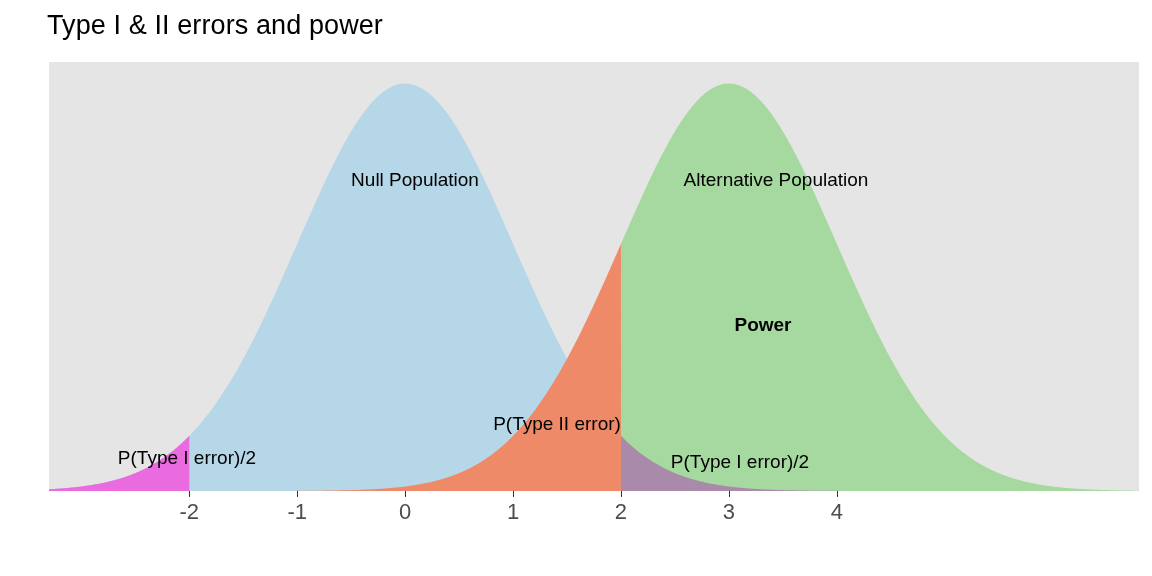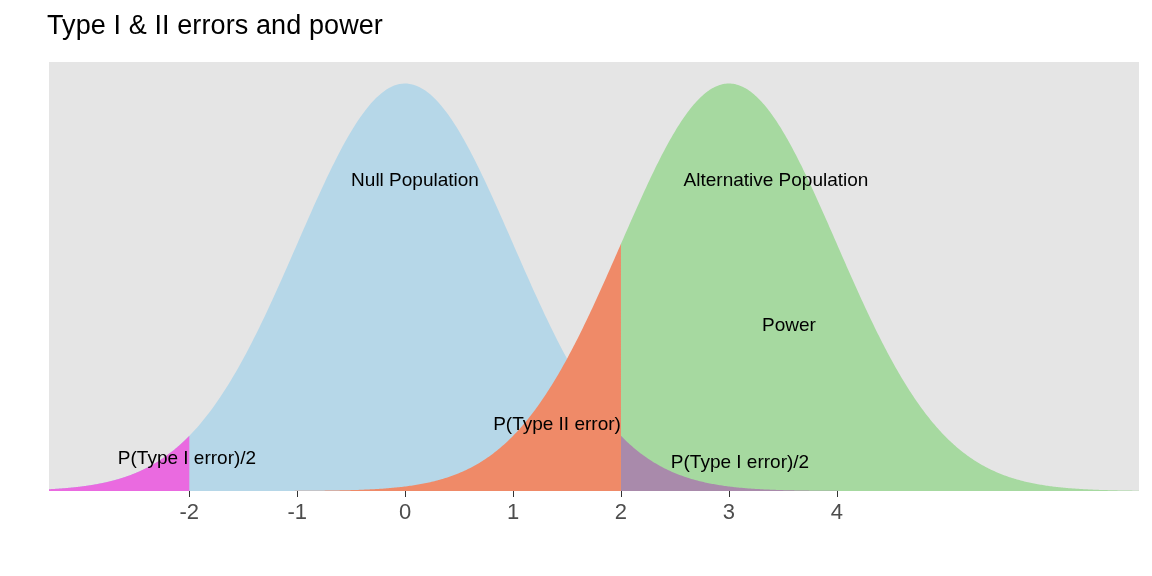--- a/index.html
+++ b/index.html
@@ -87,21 +87,21 @@
       <path id="area-typeii" d="M 0.00 429.00 L 0.00 429.00 L 1.36 429.00 L 2.72 429.00 L 4.09 429.00 L 5.45 429.00 L 6.81 429.00 L 8.17 429.00 L 9.53 429.00 L 10.89 429.00 L 12.26 429.00 L 13.62 429.00 L 14.98 429.00 L 16.34 429.00 L 17.70 429.00 L 19.07 429.00 L 20.43 429.00 L 21.79 429.00 L 23.15 429.00 L 24.51 429.00 L 25.88 429.00 L 27.24 429.00 L 28.60 429.00 L 29.96 429.00 L 31.32 429.00 L 32.68 429.00 L 34.05 429.00 L 35.41 429.00 L 36.77 429.00 L 38.13 429.00 L 39.49 429.00 L 40.86 429.00 L 42.22 429.00 L 43.58 429.00 L 44.94 429.00 L 46.30 429.00 L 47.67 429.00 L 49.03 429.00 L 50.39 429.00 L 51.75 429.00 L 53.11 429.00 L 54.47 429.00 L 55.84 429.00 L 57.20 429.00 L 58.56 429.00 L 59.92 429.00 L 61.28 429.00 L 62.65 429.00 L 64.01 429.00 L 65.37 429.00 L 66.73 429.00 L 68.09 429.00 L 69.45 429.00 L 70.82 429.00 L 72.18 429.00 L 73.54 429.00 L 74.90 429.00 L 76.26 429.00 L 77.63 429.00 L 78.99 429.00 L 80.35 429.00 L 81.71 429.00 L 83.07 429.00 L 84.44 429.00 L 85.80 429.00 L 87.16 429.00 L 88.52 429.00 L 89.88 429.00 L 91.24 429.00 L 92.61 429.00 L 93.97 429.00 L 95.33 429.00 L 96.69 429.00 L 98.05 429.00 L 99.42 429.00 L 100.78 429.00 L 102.14 429.00 L 103.50 429.00 L 104.86 429.00 L 106.22 429.00 L 107.59 429.00 L 108.95 429.00 L 110.31 429.00 L 111.67 429.00 L 113.03 429.00 L 114.40 429.00 L 115.76 429.00 L 117.12 429.00 L 118.48 429.00 L 119.84 429.00 L 121.21 429.00 L 122.57 429.00 L 123.93 429.00 L 125.29 429.00 L 126.65 429.00 L 128.01 429.00 L 129.38 429.00 L 130.74 429.00 L 132.10 429.00 L 133.46 429.00 L 134.82 429.00 L 136.19 429.00 L 137.55 429.00 L 138.91 429.00 L 140.27 429.00 L 141.63 429.00 L 143.00 429.00 L 144.36 429.00 L 145.72 429.00 L 147.08 429.00 L 148.44 429.00 L 149.80 429.00 L 151.17 429.00 L 152.53 429.00 L 153.89 429.00 L 155.25 429.00 L 156.61 429.00 L 157.98 429.00 L 159.34 429.00 L 160.70 429.00 L 162.06 429.00 L 163.42 429.00 L 164.78 429.00 L 166.15 429.00 L 167.51 428.99 L 168.87 428.99 L 170.23 428.99 L 171.59 428.99 L 172.96 428.99 L 174.32 428.99 L 175.68 428.99 L 177.04 428.99 L 178.40 428.99 L 179.77 428.99 L 181.13 428.99 L 182.49 428.99 L 183.85 428.99 L 185.21 428.99 L 186.57 428.99 L 187.94 428.99 L 189.30 428.99 L 190.66 428.99 L 192.02 428.99 L 193.38 428.98 L 194.75 428.98 L 196.11 428.98 L 197.47 428.98 L 198.83 428.98 L 200.19 428.98 L 201.55 428.98 L 202.92 428.98 L 204.28 428.98 L 205.64 428.97 L 207.00 428.97 L 208.36 428.97 L 209.73 428.97 L 211.09 428.97 L 212.45 428.97 L 213.81 428.96 L 215.17 428.96 L 216.54 428.96 L 217.90 428.96 L 219.26 428.95 L 220.62 428.95 L 221.98 428.95 L 223.34 428.95 L 224.71 428.94 L 226.07 428.94 L 227.43 428.94 L 228.79 428.93 L 230.15 428.93 L 231.52 428.93 L 232.88 428.92 L 234.24 428.92 L 235.60 428.91 L 236.96 428.91 L 238.33 428.91 L 239.69 428.90 L 241.05 428.90 L 242.41 428.89 L 243.77 428.88 L 245.13 428.88 L 246.50 428.87 L 247.86 428.87 L 249.22 428.86 L 250.58 428.85 L 251.94 428.84 L 253.31 428.84 L 254.67 428.83 L 256.03 428.82 L 257.39 428.81 L 258.75 428.80 L 260.11 428.79 L 261.48 428.78 L 262.84 428.77 L 264.20 428.76 L 265.56 428.74 L 266.92 428.73 L 268.29 428.72 L 269.65 428.70 L 271.01 428.69 L 272.37 428.67 L 273.73 428.66 L 275.10 428.64 L 276.46 428.62 L 277.82 428.61 L 279.18 428.59 L 280.54 428.57 L 281.90 428.55 L 283.27 428.52 L 284.63 428.50 L 285.99 428.48 L 287.35 428.45 L 288.71 428.43 L 290.08 428.40 L 291.44 428.37 L 292.80 428.34 L 294.16 428.31 L 295.52 428.28 L 296.88 428.25 L 298.25 428.22 L 299.61 428.18 L 300.97 428.14 L 302.33 428.10 L 303.69 428.06 L 305.06 428.02 L 306.42 427.98 L 307.78 427.93 L 309.14 427.89 L 310.50 427.84 L 311.87 427.78 L 313.23 427.73 L 314.59 427.68 L 315.95 427.62 L 317.31 427.56 L 318.67 427.50 L 320.04 427.43 L 321.40 427.36 L 322.76 427.29 L 324.12 427.22 L 325.48 427.15 L 326.85 427.07 L 328.21 426.99 L 329.57 426.90 L 330.93 426.81 L 332.29 426.72 L 333.66 426.63 L 335.02 426.53 L 336.38 426.43 L 337.74 426.32 L 339.10 426.22 L 340.46 426.10 L 341.83 425.99 L 343.19 425.86 L 344.55 425.74 L 345.91 425.61 L 347.27 425.47 L 348.64 425.33 L 350.00 425.19 L 351.36 425.04 L 352.72 424.89 L 354.08 424.73 L 355.44 424.56 L 356.81 424.39 L 358.17 424.21 L 359.53 424.03 L 360.89 423.84 L 362.25 423.64 L 363.62 423.44 L 364.98 423.23 L 366.34 423.02 L 367.70 422.79 L 369.06 422.56 L 370.43 422.32 L 371.79 422.08 L 373.15 421.83 L 374.51 421.56 L 375.87 421.29 L 377.23 421.02 L 378.60 420.73 L 379.96 420.43 L 381.32 420.13 L 382.68 419.81 L 384.04 419.49 L 385.41 419.16 L 386.77 418.81 L 388.13 418.46 L 389.49 418.09 L 390.85 417.72 L 392.21 417.33 L 393.58 416.93 L 394.94 416.52 L 396.30 416.10 L 397.66 415.67 L 399.02 415.22 L 400.39 414.76 L 401.75 414.29 L 403.11 413.80 L 404.47 413.31 L 405.83 412.79 L 407.20 412.27 L 408.56 411.73 L 409.92 411.17 L 411.28 410.60 L 412.64 410.01 L 414.00 409.41 L 415.37 408.80 L 416.73 408.16 L 418.09 407.51 L 419.45 406.85 L 420.81 406.16 L 422.18 405.46 L 423.54 404.75 L 424.90 404.01 L 426.26 403.26 L 427.62 402.48 L 428.99 401.69 L 430.35 400.88 L 431.71 400.05 L 433.07 399.20 L 434.43 398.33 L 435.79 397.44 L 437.16 396.53 L 438.52 395.60 L 439.88 394.64 L 441.24 393.67 L 442.60 392.67 L 443.97 391.65 L 445.33 390.61 L 446.69 389.54 L 448.05 388.46 L 449.41 387.35 L 450.77 386.21 L 452.14 385.05 L 453.50 383.87 L 454.86 382.66 L 456.22 381.43 L 457.58 380.18 L 458.95 378.89 L 460.31 377.59 L 461.67 376.25 L 463.03 374.90 L 464.39 373.51 L 465.76 372.10 L 467.12 370.66 L 468.48 369.20 L 469.84 367.70 L 471.20 366.18 L 472.56 364.64 L 473.93 363.06 L 475.29 361.46 L 476.65 359.83 L 478.01 358.17 L 479.37 356.49 L 480.74 354.77 L 482.10 353.03 L 483.46 351.26 L 484.82 349.46 L 486.18 347.63 L 487.55 345.77 L 488.91 343.89 L 490.27 341.97 L 491.63 340.03 L 492.99 338.05 L 494.35 336.05 L 495.72 334.02 L 497.08 331.96 L 498.44 329.87 L 499.80 327.75 L 501.16 325.61 L 502.53 323.43 L 503.89 321.23 L 505.25 319.00 L 506.61 316.74 L 507.97 314.45 L 509.33 312.13 L 510.70 309.78 L 512.06 307.41 L 513.42 305.01 L 514.78 302.59 L 516.14 300.13 L 517.51 297.65 L 518.87 295.14 L 520.23 292.61 L 521.59 290.05 L 522.95 287.47 L 524.32 284.86 L 525.68 282.22 L 527.04 279.56 L 528.40 276.88 L 529.76 274.17 L 531.12 271.44 L 532.49 268.69 L 533.85 265.92 L 535.21 263.12 L 536.57 260.30 L 537.93 257.47 L 539.30 254.61 L 540.66 251.73 L 542.02 248.84 L 543.38 245.92 L 544.74 242.99 L 546.10 240.04 L 547.47 237.08 L 548.83 234.10 L 550.19 231.11 L 551.55 228.10 L 552.91 225.08 L 554.28 222.04 L 555.64 219.00 L 557.00 215.94 L 558.36 212.87 L 559.72 209.80 L 561.09 206.71 L 562.45 203.62 L 563.81 200.52 L 565.17 197.42 L 566.53 194.31 L 567.89 191.20 L 569.26 188.08 L 570.62 184.96 L 571.98 181.84 L 571.98 429.00 Z" fill="#ef8a68"></path>
       <path id="area-power" d="M 571.98 429.00 L 571.98 181.84 L 573.21 179.02 L 574.45 176.20 L 575.68 173.37 L 576.91 170.55 L 578.15 167.74 L 579.38 164.92 L 580.61 162.11 L 581.85 159.31 L 583.08 156.51 L 584.31 153.72 L 585.55 150.94 L 586.78 148.17 L 588.01 145.40 L 589.25 142.65 L 590.48 139.91 L 591.71 137.17 L 592.95 134.46 L 594.18 131.75 L 595.41 129.06 L 596.65 126.38 L 597.88 123.72 L 599.11 121.08 L 600.35 118.45 L 601.58 115.85 L 602.81 113.26 L 604.05 110.69 L 605.28 108.15 L 606.51 105.62 L 607.75 103.12 L 608.98 100.64 L 610.21 98.19 L 611.45 95.76 L 612.68 93.36 L 613.92 90.98 L 615.15 88.63 L 616.38 86.32 L 617.62 84.02 L 618.85 81.76 L 620.08 79.54 L 621.32 77.34 L 622.55 75.17 L 623.78 73.04 L 625.02 70.94 L 626.25 68.88 L 627.48 66.85 L 628.72 64.86 L 629.95 62.90 L 631.18 60.98 L 632.42 59.11 L 633.65 57.26 L 634.88 55.46 L 636.12 53.70 L 637.35 51.98 L 638.58 50.31 L 639.82 48.67 L 641.05 47.08 L 642.28 45.53 L 643.52 44.02 L 644.75 42.56 L 645.98 41.15 L 647.22 39.77 L 648.45 38.45 L 649.68 37.17 L 650.92 35.94 L 652.15 34.76 L 653.38 33.63 L 654.62 32.54 L 655.85 31.50 L 657.08 30.52 L 658.32 29.58 L 659.55 28.69 L 660.78 27.85 L 662.02 27.07 L 663.25 26.33 L 664.48 25.65 L 665.72 25.01 L 666.95 24.43 L 668.18 23.90 L 669.42 23.43 L 670.65 23.00 L 671.88 22.63 L 673.12 22.31 L 674.35 22.05 L 675.58 21.83 L 676.82 21.68 L 678.05 21.57 L 679.28 21.52 L 680.52 21.52 L 681.75 21.57 L 682.98 21.68 L 684.22 21.83 L 685.45 22.05 L 686.68 22.31 L 687.92 22.63 L 689.15 23.00 L 690.38 23.43 L 691.62 23.90 L 692.85 24.43 L 694.08 25.01 L 695.32 25.65 L 696.55 26.33 L 697.79 27.07 L 699.02 27.85 L 700.25 28.69 L 701.49 29.58 L 702.72 30.52 L 703.95 31.50 L 705.19 32.54 L 706.42 33.63 L 707.65 34.76 L 708.89 35.94 L 710.12 37.17 L 711.35 38.45 L 712.59 39.77 L 713.82 41.15 L 715.05 42.56 L 716.29 44.02 L 717.52 45.53 L 718.75 47.08 L 719.99 48.67 L 721.22 50.31 L 722.45 51.98 L 723.69 53.70 L 724.92 55.46 L 726.15 57.26 L 727.39 59.11 L 728.62 60.98 L 729.85 62.90 L 731.09 64.86 L 732.32 66.85 L 733.55 68.88 L 734.79 70.94 L 736.02 73.04 L 737.25 75.17 L 738.49 77.34 L 739.72 79.54 L 740.95 81.76 L 742.19 84.02 L 743.42 86.32 L 744.65 88.63 L 745.89 90.98 L 747.12 93.36 L 748.35 95.76 L 749.59 98.19 L 750.82 100.64 L 752.05 103.12 L 753.29 105.62 L 754.52 108.15 L 755.75 110.69 L 756.99 113.26 L 758.22 115.85 L 759.45 118.45 L 760.69 121.08 L 761.92 123.72 L 763.15 126.38 L 764.39 129.06 L 765.62 131.75 L 766.85 134.46 L 768.09 137.17 L 769.32 139.91 L 770.55 142.65 L 771.79 145.40 L 773.02 148.17 L 774.25 150.94 L 775.49 153.72 L 776.72 156.51 L 777.95 159.31 L 779.19 162.11 L 780.42 164.92 L 781.65 167.74 L 782.89 170.55 L 784.12 173.37 L 785.36 176.20 L 786.59 179.02 L 787.82 181.84 L 789.06 184.67 L 790.29 187.49 L 791.52 190.31 L 792.76 193.13 L 793.99 195.95 L 795.22 198.77 L 796.46 201.58 L 797.69 204.38 L 798.92 207.18 L 800.16 209.97 L 801.39 212.76 L 802.62 215.54 L 803.86 218.31 L 805.09 221.07 L 806.32 223.82 L 807.56 226.56 L 808.79 229.29 L 810.02 232.01 L 811.26 234.72 L 812.49 237.42 L 813.72 240.10 L 814.96 242.77 L 816.19 245.43 L 817.42 248.07 L 818.66 250.70 L 819.89 253.31 L 821.12 255.91 L 822.36 258.49 L 823.59 261.05 L 824.82 263.60 L 826.06 266.13 L 827.29 268.64 L 828.52 271.13 L 829.76 273.61 L 830.99 276.06 L 832.22 278.50 L 833.46 280.92 L 834.69 283.32 L 835.92 285.70 L 837.16 288.05 L 838.39 290.39 L 839.62 292.71 L 840.86 295.00 L 842.09 297.27 L 843.32 299.52 L 844.56 301.75 L 845.79 303.96 L 847.02 306.15 L 848.26 308.31 L 849.49 310.45 L 850.72 312.57 L 851.96 314.66 L 853.19 316.74 L 854.42 318.78 L 855.66 320.81 L 856.89 322.81 L 858.12 324.79 L 859.36 326.74 L 860.59 328.68 L 861.82 330.58 L 863.06 332.47 L 864.29 334.33 L 865.52 336.17 L 866.76 337.98 L 867.99 339.77 L 869.22 341.53 L 870.46 343.27 L 871.69 344.99 L 872.93 346.69 L 874.16 348.36 L 875.39 350.01 L 876.63 351.63 L 877.86 353.23 L 879.09 354.81 L 880.33 356.36 L 881.56 357.89 L 882.79 359.40 L 884.03 360.88 L 885.26 362.34 L 886.49 363.78 L 887.73 365.20 L 888.96 366.59 L 890.19 367.96 L 891.43 369.31 L 892.66 370.63 L 893.89 371.94 L 895.13 373.22 L 896.36 374.48 L 897.59 375.72 L 898.83 376.94 L 900.06 378.13 L 901.29 379.31 L 902.53 380.46 L 903.76 381.60 L 904.99 382.71 L 906.23 383.80 L 907.46 384.88 L 908.69 385.93 L 909.93 386.96 L 911.16 387.98 L 912.39 388.97 L 913.63 389.95 L 914.86 390.91 L 916.09 391.85 L 917.33 392.77 L 918.56 393.67 L 919.79 394.55 L 921.03 395.42 L 922.26 396.27 L 923.49 397.10 L 924.73 397.91 L 925.96 398.71 L 927.19 399.49 L 928.43 400.26 L 929.66 401.00 L 930.89 401.74 L 932.13 402.45 L 933.36 403.15 L 934.59 403.84 L 935.83 404.51 L 937.06 405.17 L 938.29 405.81 L 939.53 406.44 L 940.76 407.05 L 941.99 407.65 L 943.23 408.24 L 944.46 408.81 L 945.69 409.37 L 946.93 409.91 L 948.16 410.45 L 949.39 410.97 L 950.63 411.48 L 951.86 411.97 L 953.09 412.46 L 954.33 412.93 L 955.56 413.39 L 956.79 413.84 L 958.03 414.28 L 959.26 414.71 L 960.50 415.13 L 961.73 415.53 L 962.96 415.93 L 964.20 416.32 L 965.43 416.69 L 966.66 417.06 L 967.90 417.42 L 969.13 417.77 L 970.36 418.11 L 971.60 418.44 L 972.83 418.76 L 974.06 419.07 L 975.30 419.38 L 976.53 419.68 L 977.76 419.96 L 979.00 420.25 L 980.23 420.52 L 981.46 420.78 L 982.70 421.04 L 983.93 421.29 L 985.16 421.54 L 986.40 421.78 L 987.63 422.01 L 988.86 422.23 L 990.10 422.45 L 991.33 422.66 L 992.56 422.87 L 993.80 423.07 L 995.03 423.26 L 996.26 423.45 L 997.50 423.64 L 998.73 423.81 L 999.96 423.99 L 1001.20 424.15 L 1002.43 424.32 L 1003.66 424.47 L 1004.90 424.63 L 1006.13 424.77 L 1007.36 424.92 L 1008.60 425.06 L 1009.83 425.19 L 1011.06 425.32 L 1012.30 425.45 L 1013.53 425.57 L 1014.76 425.69 L 1016.00 425.81 L 1017.23 425.92 L 1018.46 426.03 L 1019.70 426.13 L 1020.93 426.23 L 1022.16 426.33 L 1023.40 426.43 L 1024.63 426.52 L 1025.86 426.61 L 1027.10 426.70 L 1028.33 426.78 L 1029.56 426.86 L 1030.80 426.94 L 1032.03 427.01 L 1033.26 427.09 L 1034.50 427.16 L 1035.73 427.22 L 1036.96 427.29 L 1038.20 427.35 L 1039.43 427.41 L 1040.66 427.47 L 1041.90 427.53 L 1043.13 427.59 L 1044.36 427.64 L 1045.60 427.69 L 1046.83 427.74 L 1048.07 427.79 L 1049.30 427.84 L 1050.53 427.88 L 1051.77 427.92 L 1053.00 427.97 L 1054.23 428.01 L 1055.47 428.04 L 1056.70 428.08 L 1057.93 428.12 L 1059.17 428.15 L 1060.40 428.19 L 1061.63 428.22 L 1062.87 428.25 L 1064.10 428.28 L 1065.33 428.31 L 1066.57 428.34 L 1067.80 428.36 L 1069.03 428.39 L 1070.27 428.41 L 1071.50 428.44 L 1072.73 428.46 L 1073.97 428.48 L 1075.20 428.50 L 1076.43 428.52 L 1077.67 428.54 L 1078.90 428.56 L 1080.13 428.58 L 1081.37 428.60 L 1082.60 428.61 L 1083.83 428.63 L 1085.07 428.65 L 1086.30 428.66 L 1087.53 428.67 L 1088.77 428.69 L 1090.00 428.70 L 1090.00 429.00 Z" fill="#a6d9a0"></path>
       <path id="area-overlap-right" d="M 571.98 429.00 L 571.98 373.85 L 573.21 375.10 L 574.45 376.33 L 575.68 377.54 L 576.91 378.72 L 578.15 379.89 L 579.38 381.03 L 580.61 382.16 L 581.85 383.26 L 583.08 384.34 L 584.31 385.41 L 585.55 386.45 L 586.78 387.47 L 588.01 388.48 L 589.25 389.46 L 590.48 390.43 L 591.71 391.38 L 592.95 392.31 L 594.18 393.22 L 595.41 394.11 L 596.65 394.99 L 597.88 395.84 L 599.11 396.68 L 600.35 397.51 L 601.58 398.31 L 602.81 399.10 L 604.05 399.88 L 605.28 400.63 L 606.51 401.37 L 607.75 402.10 L 608.98 402.81 L 610.21 403.50 L 611.45 404.18 L 612.68 404.84 L 613.92 405.49 L 615.15 406.13 L 616.38 406.75 L 617.62 407.35 L 618.85 407.94 L 620.08 408.52 L 621.32 409.09 L 622.55 409.64 L 623.78 410.18 L 625.02 410.71 L 626.25 411.22 L 627.48 411.73 L 628.72 412.22 L 629.95 412.69 L 631.18 413.16 L 632.42 413.62 L 633.65 414.06 L 634.88 414.50 L 636.12 414.92 L 637.35 415.33 L 638.58 415.73 L 639.82 416.12 L 641.05 416.51 L 642.28 416.88 L 643.52 417.24 L 644.75 417.59 L 645.98 417.94 L 647.22 418.27 L 648.45 418.60 L 649.68 418.92 L 650.92 419.23 L 652.15 419.53 L 653.38 419.82 L 654.62 420.11 L 655.85 420.38 L 657.08 420.65 L 658.32 420.91 L 659.55 421.17 L 660.78 421.42 L 662.02 421.66 L 663.25 421.89 L 664.48 422.12 L 665.72 422.34 L 666.95 422.56 L 668.18 422.77 L 669.42 422.97 L 670.65 423.17 L 671.88 423.36 L 673.12 423.54 L 674.35 423.72 L 675.58 423.90 L 676.82 424.07 L 678.05 424.23 L 679.28 424.39 L 680.52 424.55 L 681.75 424.70 L 682.98 424.85 L 684.22 424.99 L 685.45 425.13 L 686.68 425.26 L 687.92 425.39 L 689.15 425.51 L 690.38 425.63 L 691.62 425.75 L 692.85 425.86 L 694.08 425.97 L 695.32 426.08 L 696.55 426.18 L 697.79 426.28 L 699.02 426.38 L 700.25 426.47 L 701.49 426.56 L 702.72 426.65 L 703.95 426.74 L 705.19 426.82 L 706.42 426.90 L 707.65 426.98 L 708.89 427.05 L 710.12 427.12 L 711.35 427.19 L 712.59 427.26 L 713.82 427.32 L 715.05 427.38 L 716.29 427.44 L 717.52 427.50 L 718.75 427.56 L 719.99 427.61 L 721.22 427.67 L 722.45 427.72 L 723.69 427.77 L 724.92 427.81 L 726.15 427.86 L 727.39 427.90 L 728.62 427.94 L 729.85 427.99 L 731.09 428.02 L 732.32 428.06 L 733.55 428.10 L 734.79 428.13 L 736.02 428.17 L 737.25 428.20 L 738.49 428.23 L 739.72 428.26 L 740.95 428.29 L 742.19 428.32 L 743.42 428.35 L 744.65 428.37 L 745.89 428.40 L 747.12 428.42 L 748.35 428.45 L 749.59 428.47 L 750.82 428.49 L 752.05 428.51 L 753.29 428.53 L 754.52 428.55 L 755.75 428.57 L 756.99 428.59 L 758.22 428.61 L 759.45 428.62 L 760.69 428.64 L 761.92 428.65 L 763.15 428.67 L 764.39 428.68 L 765.62 428.70 L 766.85 428.71 L 768.09 428.72 L 769.32 428.73 L 770.55 428.74 L 771.79 428.76 L 773.02 428.77 L 774.25 428.78 L 775.49 428.79 L 776.72 428.79 L 777.95 428.80 L 779.19 428.81 L 780.42 428.82 L 781.65 428.83 L 782.89 428.84 L 784.12 428.84 L 785.36 428.85 L 786.59 428.86 L 787.82 428.86 L 789.06 428.87 L 790.29 428.88 L 791.52 428.88 L 792.76 428.89 L 793.99 428.89 L 795.22 428.90 L 796.46 428.90 L 797.69 428.91 L 798.92 428.91 L 800.16 428.91 L 801.39 428.92 L 802.62 428.92 L 803.86 428.93 L 805.09 428.93 L 806.32 428.93 L 807.56 428.94 L 808.79 428.94 L 810.02 428.94 L 811.26 428.94 L 812.49 428.95 L 813.72 428.95 L 814.96 428.95 L 816.19 428.95 L 817.42 428.96 L 818.66 428.96 L 819.89 428.96 L 821.12 428.96 L 822.36 428.96 L 823.59 428.97 L 824.82 428.97 L 826.06 428.97 L 827.29 428.97 L 828.52 428.97 L 829.76 428.97 L 830.99 428.97 L 832.22 428.98 L 833.46 428.98 L 834.69 428.98 L 835.92 428.98 L 837.16 428.98 L 838.39 428.98 L 839.62 428.98 L 840.86 428.98 L 842.09 428.98 L 843.32 428.98 L 844.56 428.99 L 845.79 428.99 L 847.02 428.99 L 848.26 428.99 L 849.49 428.99 L 850.72 428.99 L 851.96 428.99 L 853.19 428.99 L 854.42 428.99 L 855.66 428.99 L 856.89 428.99 L 858.12 428.99 L 859.36 428.99 L 860.59 428.99 L 861.82 428.99 L 863.06 428.99 L 864.29 428.99 L 865.52 428.99 L 866.76 428.99 L 867.99 428.99 L 869.22 428.99 L 870.46 429.00 L 871.69 429.00 L 872.93 429.00 L 874.16 429.00 L 875.39 429.00 L 876.63 429.00 L 877.86 429.00 L 879.09 429.00 L 880.33 429.00 L 881.56 429.00 L 882.79 429.00 L 884.03 429.00 L 885.26 429.00 L 886.49 429.00 L 887.73 429.00 L 888.96 429.00 L 890.19 429.00 L 891.43 429.00 L 892.66 429.00 L 893.89 429.00 L 895.13 429.00 L 896.36 429.00 L 897.59 429.00 L 898.83 429.00 L 900.06 429.00 L 901.29 429.00 L 902.53 429.00 L 903.76 429.00 L 904.99 429.00 L 906.23 429.00 L 907.46 429.00 L 908.69 429.00 L 909.93 429.00 L 911.16 429.00 L 912.39 429.00 L 913.63 429.00 L 914.86 429.00 L 916.09 429.00 L 917.33 429.00 L 918.56 429.00 L 919.79 429.00 L 921.03 429.00 L 922.26 429.00 L 923.49 429.00 L 924.73 429.00 L 925.96 429.00 L 927.19 429.00 L 928.43 429.00 L 929.66 429.00 L 930.89 429.00 L 932.13 429.00 L 933.36 429.00 L 934.59 429.00 L 935.83 429.00 L 937.06 429.00 L 938.29 429.00 L 939.53 429.00 L 940.76 429.00 L 941.99 429.00 L 943.23 429.00 L 944.46 429.00 L 945.69 429.00 L 946.93 429.00 L 948.16 429.00 L 949.39 429.00 L 950.63 429.00 L 951.86 429.00 L 953.09 429.00 L 954.33 429.00 L 955.56 429.00 L 956.79 429.00 L 958.03 429.00 L 959.26 429.00 L 960.50 429.00 L 961.73 429.00 L 962.96 429.00 L 964.20 429.00 L 965.43 429.00 L 966.66 429.00 L 967.90 429.00 L 969.13 429.00 L 970.36 429.00 L 971.60 429.00 L 972.83 429.00 L 974.06 429.00 L 975.30 429.00 L 976.53 429.00 L 977.76 429.00 L 979.00 429.00 L 980.23 429.00 L 981.46 429.00 L 982.70 429.00 L 983.93 429.00 L 985.16 429.00 L 986.40 429.00 L 987.63 429.00 L 988.86 429.00 L 990.10 429.00 L 991.33 429.00 L 992.56 429.00 L 993.80 429.00 L 995.03 429.00 L 996.26 429.00 L 997.50 429.00 L 998.73 429.00 L 999.96 429.00 L 1001.20 429.00 L 1002.43 429.00 L 1003.66 429.00 L 1004.90 429.00 L 1006.13 429.00 L 1007.36 429.00 L 1008.60 429.00 L 1009.83 429.00 L 1011.06 429.00 L 1012.30 429.00 L 1013.53 429.00 L 1014.76 429.00 L 1016.00 429.00 L 1017.23 429.00 L 1018.46 429.00 L 1019.70 429.00 L 1020.93 429.00 L 1022.16 429.00 L 1023.40 429.00 L 1024.63 429.00 L 1025.86 429.00 L 1027.10 429.00 L 1028.33 429.00 L 1029.56 429.00 L 1030.80 429.00 L 1032.03 429.00 L 1033.26 429.00 L 1034.50 429.00 L 1035.73 429.00 L 1036.96 429.00 L 1038.20 429.00 L 1039.43 429.00 L 1040.66 429.00 L 1041.90 429.00 L 1043.13 429.00 L 1044.36 429.00 L 1045.60 429.00 L 1046.83 429.00 L 1048.07 429.00 L 1049.30 429.00 L 1050.53 429.00 L 1051.77 429.00 L 1053.00 429.00 L 1054.23 429.00 L 1055.47 429.00 L 1056.70 429.00 L 1057.93 429.00 L 1059.17 429.00 L 1060.40 429.00 L 1061.63 429.00 L 1062.87 429.00 L 1064.10 429.00 L 1065.33 429.00 L 1066.57 429.00 L 1067.80 429.00 L 1069.03 429.00 L 1070.27 429.00 L 1071.50 429.00 L 1072.73 429.00 L 1073.97 429.00 L 1075.20 429.00 L 1076.43 429.00 L 1077.67 429.00 L 1078.90 429.00 L 1080.13 429.00 L 1081.37 429.00 L 1082.60 429.00 L 1083.83 429.00 L 1085.07 429.00 L 1086.30 429.00 L 1087.53 429.00 L 1088.77 429.00 L 1090.00 429.00 L 1090.00 429.00 Z" fill="#a98aab"></path>
       <path id="area-typei-left" d="M 0.00 429.00 L 0.00 427.24 L 0.33 427.22 L 0.67 427.20 L 1.00 427.19 L 1.34 427.17 L 1.67 427.15 L 2.00 427.13 L 2.34 427.11 L 2.67 427.09 L 3.01 427.07 L 3.34 427.05 L 3.67 427.03 L 4.01 427.01 L 4.34 426.99 L 4.68 426.97 L 5.01 426.95 L 5.34 426.93 L 5.68 426.91 L 6.01 426.89 L 6.35 426.87 L 6.68 426.85 L 7.01 426.82 L 7.35 426.80 L 7.68 426.78 L 8.02 426.76 L 8.35 426.74 L 8.69 426.71 L 9.02 426.69 L 9.35 426.67 L 9.69 426.64 L 10.02 426.62 L 10.36 426.60 L 10.69 426.57 L 11.02 426.55 L 11.36 426.52 L 11.69 426.50 L 12.03 426.47 L 12.36 426.45 L 12.69 426.42 L 13.03 426.40 L 13.36 426.37 L 13.70 426.35 L 14.03 426.32 L 14.36 426.29 L 14.70 426.27 L 15.03 426.24 L 15.37 426.21 L 15.70 426.19 L 16.03 426.16 L 16.37 426.13 L 16.70 426.10 L 17.04 426.07 L 17.37 426.05 L 17.70 426.02 L 18.04 425.99 L 18.37 425.96 L 18.71 425.93 L 19.04 425.90 L 19.37 425.87 L 19.71 425.84 L 20.04 425.81 L 20.38 425.78 L 20.71 425.75 L 21.04 425.71 L 21.38 425.68 L 21.71 425.65 L 22.05 425.62 L 22.38 425.59 L 22.71 425.55 L 23.05 425.52 L 23.38 425.49 L 23.72 425.45 L 24.05 425.42 L 24.38 425.38 L 24.72 425.35 L 25.05 425.32 L 25.39 425.28 L 25.72 425.24 L 26.06 425.21 L 26.39 425.17 L 26.72 425.14 L 27.06 425.10 L 27.39 425.06 L 27.73 425.03 L 28.06 424.99 L 28.39 424.95 L 28.73 424.91 L 29.06 424.87 L 29.40 424.83 L 29.73 424.80 L 30.06 424.76 L 30.40 424.72 L 30.73 424.68 L 31.07 424.64 L 31.40 424.59 L 31.73 424.55 L 32.07 424.51 L 32.40 424.47 L 32.74 424.43 L 33.07 424.39 L 33.40 424.34 L 33.74 424.30 L 34.07 424.26 L 34.41 424.21 L 34.74 424.17 L 35.07 424.12 L 35.41 424.08 L 35.74 424.03 L 36.08 423.99 L 36.41 423.94 L 36.74 423.89 L 37.08 423.85 L 37.41 423.80 L 37.75 423.75 L 38.08 423.70 L 38.41 423.65 L 38.75 423.61 L 39.08 423.56 L 39.42 423.51 L 39.75 423.46 L 40.08 423.41 L 40.42 423.35 L 40.75 423.30 L 41.09 423.25 L 41.42 423.20 L 41.76 423.15 L 42.09 423.09 L 42.42 423.04 L 42.76 422.99 L 43.09 422.93 L 43.43 422.88 L 43.76 422.82 L 44.09 422.77 L 44.43 422.71 L 44.76 422.65 L 45.10 422.60 L 45.43 422.54 L 45.76 422.48 L 46.10 422.42 L 46.43 422.37 L 46.77 422.31 L 47.10 422.25 L 47.43 422.19 L 47.77 422.13 L 48.10 422.07 L 48.44 422.00 L 48.77 421.94 L 49.10 421.88 L 49.44 421.82 L 49.77 421.75 L 50.11 421.69 L 50.44 421.62 L 50.77 421.56 L 51.11 421.49 L 51.44 421.43 L 51.78 421.36 L 52.11 421.29 L 52.44 421.23 L 52.78 421.16 L 53.11 421.09 L 53.45 421.02 L 53.78 420.95 L 54.11 420.88 L 54.45 420.81 L 54.78 420.74 L 55.12 420.67 L 55.45 420.60 L 55.78 420.52 L 56.12 420.45 L 56.45 420.38 L 56.79 420.30 L 57.12 420.23 L 57.45 420.15 L 57.79 420.08 L 58.12 420.00 L 58.46 419.92 L 58.79 419.84 L 59.13 419.77 L 59.46 419.69 L 59.79 419.61 L 60.13 419.53 L 60.46 419.45 L 60.80 419.37 L 61.13 419.28 L 61.46 419.20 L 61.80 419.12 L 62.13 419.03 L 62.47 418.95 L 62.80 418.86 L 63.13 418.78 L 63.47 418.69 L 63.80 418.61 L 64.14 418.52 L 64.47 418.43 L 64.80 418.34 L 65.14 418.25 L 65.47 418.16 L 65.81 418.07 L 66.14 417.98 L 66.47 417.89 L 66.81 417.80 L 67.14 417.70 L 67.48 417.61 L 67.81 417.51 L 68.14 417.42 L 68.48 417.32 L 68.81 417.23 L 69.15 417.13 L 69.48 417.03 L 69.81 416.93 L 70.15 416.83 L 70.48 416.73 L 70.82 416.63 L 71.15 416.53 L 71.48 416.43 L 71.82 416.32 L 72.15 416.22 L 72.49 416.12 L 72.82 416.01 L 73.15 415.91 L 73.49 415.80 L 73.82 415.69 L 74.16 415.58 L 74.49 415.47 L 74.83 415.36 L 75.16 415.25 L 75.49 415.14 L 75.83 415.03 L 76.16 414.92 L 76.50 414.81 L 76.83 414.69 L 77.16 414.58 L 77.50 414.46 L 77.83 414.34 L 78.17 414.23 L 78.50 414.11 L 78.83 413.99 L 79.17 413.87 L 79.50 413.75 L 79.84 413.63 L 80.17 413.50 L 80.50 413.38 L 80.84 413.26 L 81.17 413.13 L 81.51 413.01 L 81.84 412.88 L 82.17 412.75 L 82.51 412.63 L 82.84 412.50 L 83.18 412.37 L 83.51 412.24 L 83.84 412.11 L 84.18 411.97 L 84.51 411.84 L 84.85 411.71 L 85.18 411.57 L 85.51 411.43 L 85.85 411.30 L 86.18 411.16 L 86.52 411.02 L 86.85 410.88 L 87.18 410.74 L 87.52 410.60 L 87.85 410.46 L 88.19 410.31 L 88.52 410.17 L 88.85 410.03 L 89.19 409.88 L 89.52 409.73 L 89.86 409.59 L 90.19 409.44 L 90.52 409.29 L 90.86 409.14 L 91.19 408.98 L 91.53 408.83 L 91.86 408.68 L 92.20 408.52 L 92.53 408.37 L 92.86 408.21 L 93.20 408.05 L 93.53 407.90 L 93.87 407.74 L 94.20 407.58 L 94.53 407.41 L 94.87 407.25 L 95.20 407.09 L 95.54 406.92 L 95.87 406.76 L 96.20 406.59 L 96.54 406.42 L 96.87 406.26 L 97.21 406.09 L 97.54 405.92 L 97.87 405.74 L 98.21 405.57 L 98.54 405.40 L 98.88 405.22 L 99.21 405.05 L 99.54 404.87 L 99.88 404.69 L 100.21 404.51 L 100.55 404.33 L 100.88 404.15 L 101.21 403.97 L 101.55 403.78 L 101.88 403.60 L 102.22 403.41 L 102.55 403.23 L 102.88 403.04 L 103.22 402.85 L 103.55 402.66 L 103.89 402.47 L 104.22 402.28 L 104.55 402.08 L 104.89 401.89 L 105.22 401.69 L 105.56 401.49 L 105.89 401.30 L 106.22 401.10 L 106.56 400.90 L 106.89 400.69 L 107.23 400.49 L 107.56 400.29 L 107.90 400.08 L 108.23 399.88 L 108.56 399.67 L 108.90 399.46 L 109.23 399.25 L 109.57 399.04 L 109.90 398.82 L 110.23 398.61 L 110.57 398.40 L 110.90 398.18 L 111.24 397.96 L 111.57 397.74 L 111.90 397.52 L 112.24 397.30 L 112.57 397.08 L 112.91 396.86 L 113.24 396.63 L 113.57 396.41 L 113.91 396.18 L 114.24 395.95 L 114.58 395.72 L 114.91 395.49 L 115.24 395.26 L 115.58 395.02 L 115.91 394.79 L 116.25 394.55 L 116.58 394.31 L 116.91 394.07 L 117.25 393.83 L 117.58 393.59 L 117.92 393.35 L 118.25 393.11 L 118.58 392.86 L 118.92 392.61 L 119.25 392.36 L 119.59 392.12 L 119.92 391.86 L 120.25 391.61 L 120.59 391.36 L 120.92 391.10 L 121.26 390.85 L 121.59 390.59 L 121.92 390.33 L 122.26 390.07 L 122.59 389.81 L 122.93 389.54 L 123.26 389.28 L 123.60 389.01 L 123.93 388.75 L 124.26 388.48 L 124.60 388.21 L 124.93 387.94 L 125.27 387.66 L 125.60 387.39 L 125.93 387.11 L 126.27 386.84 L 126.60 386.56 L 126.94 386.28 L 127.27 386.00 L 127.60 385.71 L 127.94 385.43 L 128.27 385.14 L 128.61 384.85 L 128.94 384.57 L 129.27 384.28 L 129.61 383.98 L 129.94 383.69 L 130.28 383.40 L 130.61 383.10 L 130.94 382.80 L 131.28 382.50 L 131.61 382.20 L 131.95 381.90 L 132.28 381.60 L 132.61 381.29 L 132.95 380.99 L 133.28 380.68 L 133.62 380.37 L 133.95 380.06 L 134.28 379.74 L 134.62 379.43 L 134.95 379.11 L 135.29 378.80 L 135.62 378.48 L 135.95 378.16 L 136.29 377.84 L 136.62 377.51 L 136.96 377.19 L 137.29 376.86 L 137.62 376.53 L 137.96 376.20 L 138.29 375.87 L 138.63 375.54 L 138.96 375.21 L 139.29 374.87 L 139.63 374.53 L 139.96 374.19 L 140.30 373.85 L 140.30 429.00 Z" fill="#ea6ae0"></path>
     </svg>
   </div>
 
   <div id="annotation-layer">
       <div class="curve-label" style="left: 415px; top: 180px;">Null Population</div>
       <div class="curve-label" style="left: 760px; top: 180px; margin-left: 16px;">Alternative Population</div>
-      <div class="curve-label" style="left: 789px; top: 325px;">Power</div>
+      <div class="curve-label" style="left: 763px; top: 325px; font-weight: bold;">Power</div>
       <div class="curve-label" style="left: 557px; top: 424px; text-align: center;">P(Type II error)</div>
       <div class="curve-label" style="left: 187px; top: 458px;">P(Type I error)/2</div>
       <div class="curve-label" style="left: 740px; top: 462px;">P(Type I error)/2</div>
     </div>
 
   <div id="axis-area">
       <div class="tick-mark" style="left: 140.297px; background: rgb(51, 51, 51);"></div>
       <div class="tick-label" style="left: 140.297px; color: rgb(77, 77, 77);">-2</div>
       <div class="tick-mark" style="left: 248.218px; background: rgb(51, 51, 51);"></div>
       <div class="tick-label" style="left: 248.218px; color: rgb(77, 77, 77);">-1</div>

